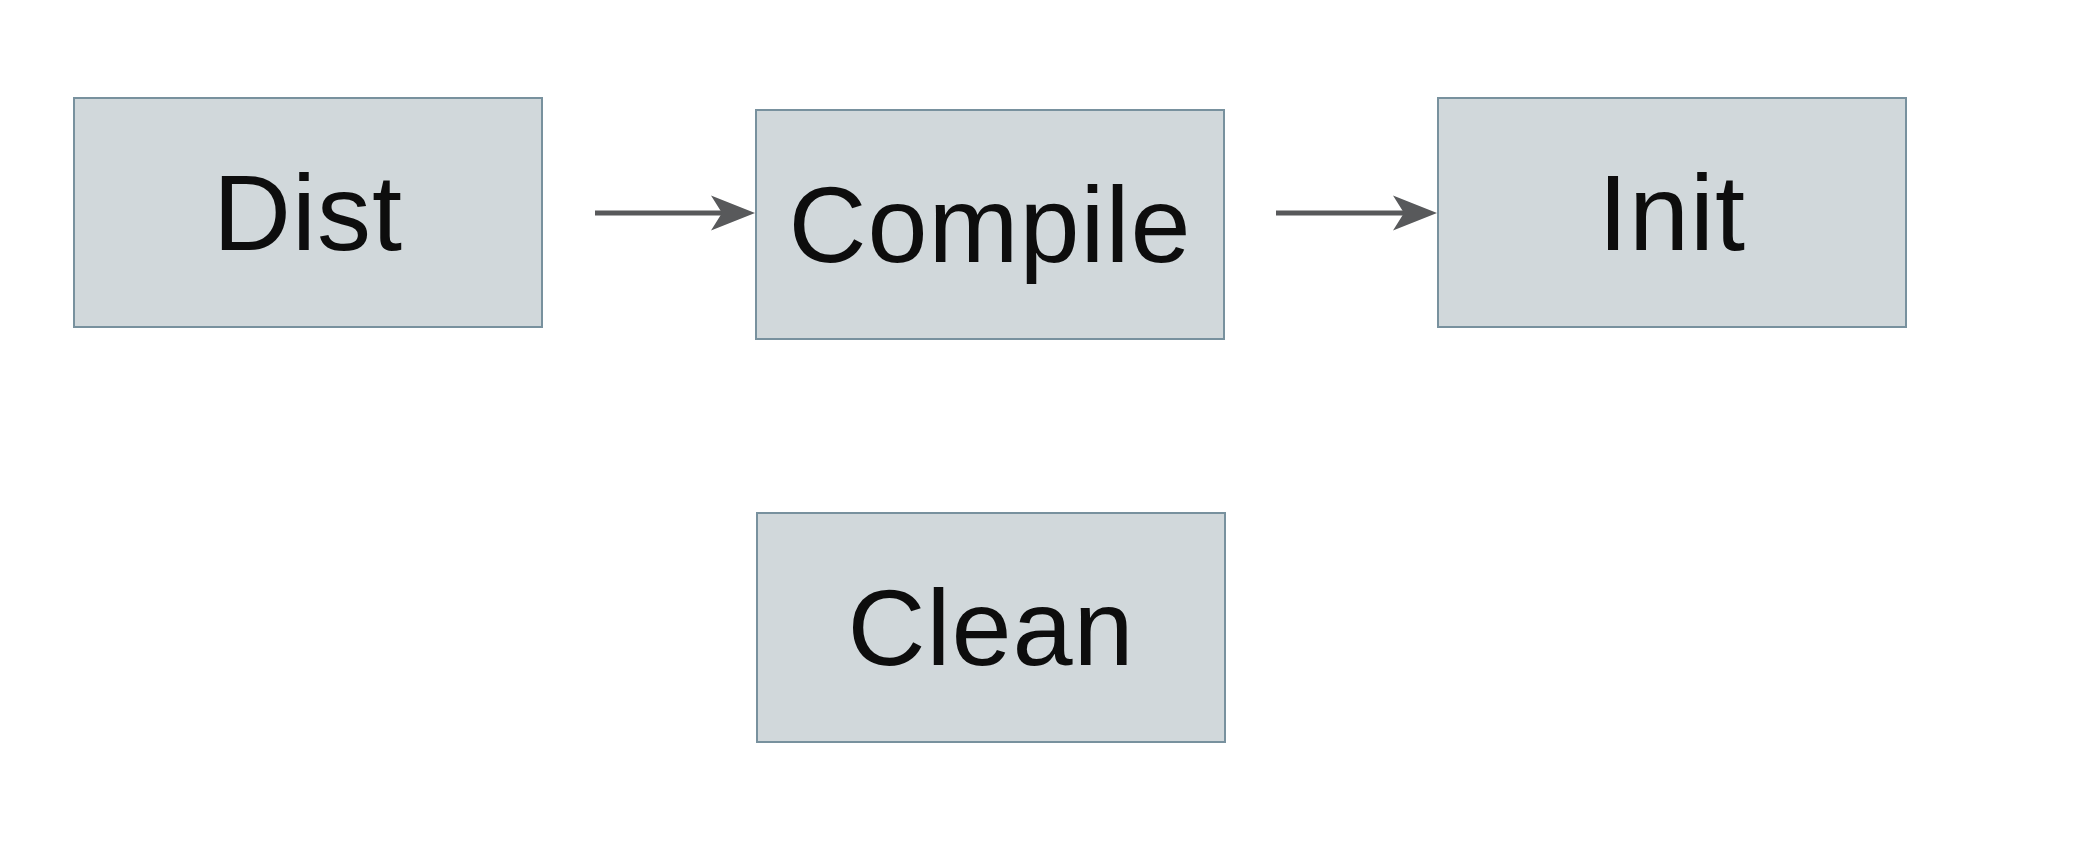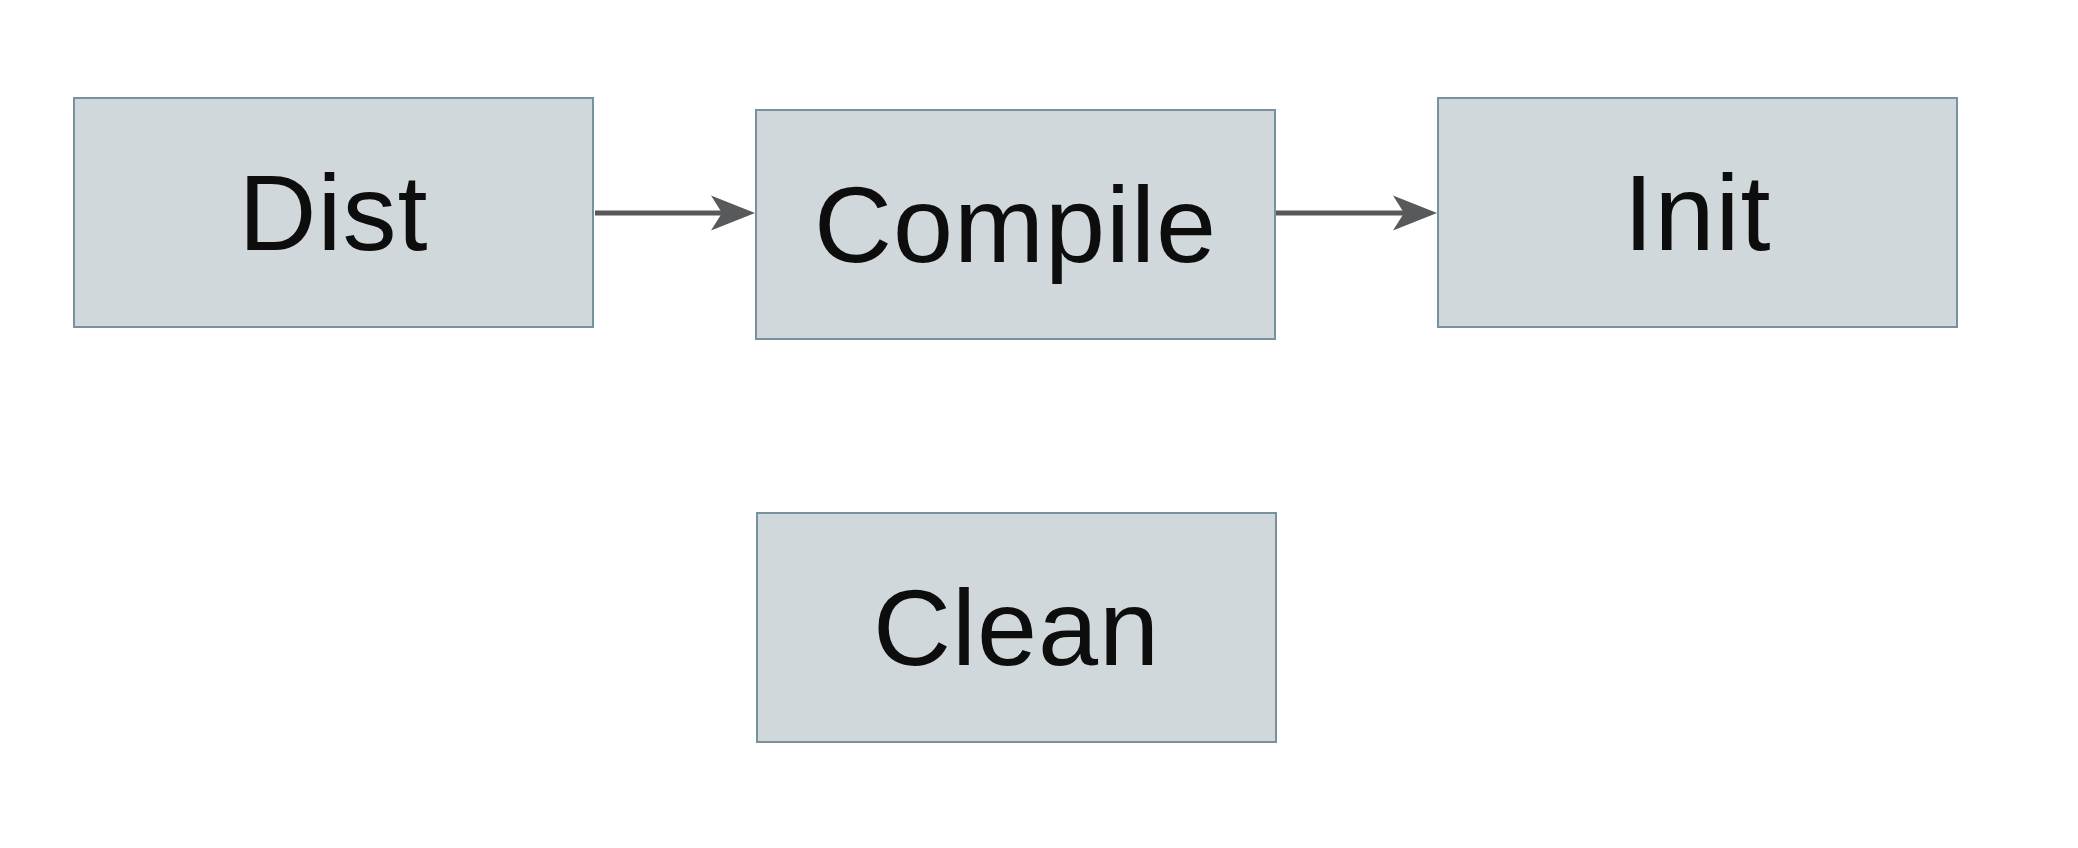--- a/index.html
+++ b/index.html
@@ -14,21 +14,21 @@
   .canvas {
     position: relative;
     width: 2078px;
     height: 848px;
     background: var(--bg);
     overflow: hidden;
     font-family: "Liberation Sans", "DejaVu Sans", sans-serif;
   }
   .node {
     position: absolute;
-    width: 521px;
+    width: 470px;
     height: 231px;
     background: var(--node-fill);
     border: 2px solid var(--node-border);
     display: flex;
     align-items: center;
     justify-content: center;
   }
   .node .label {
     font-size: 108px;
     font-weight: 400;

